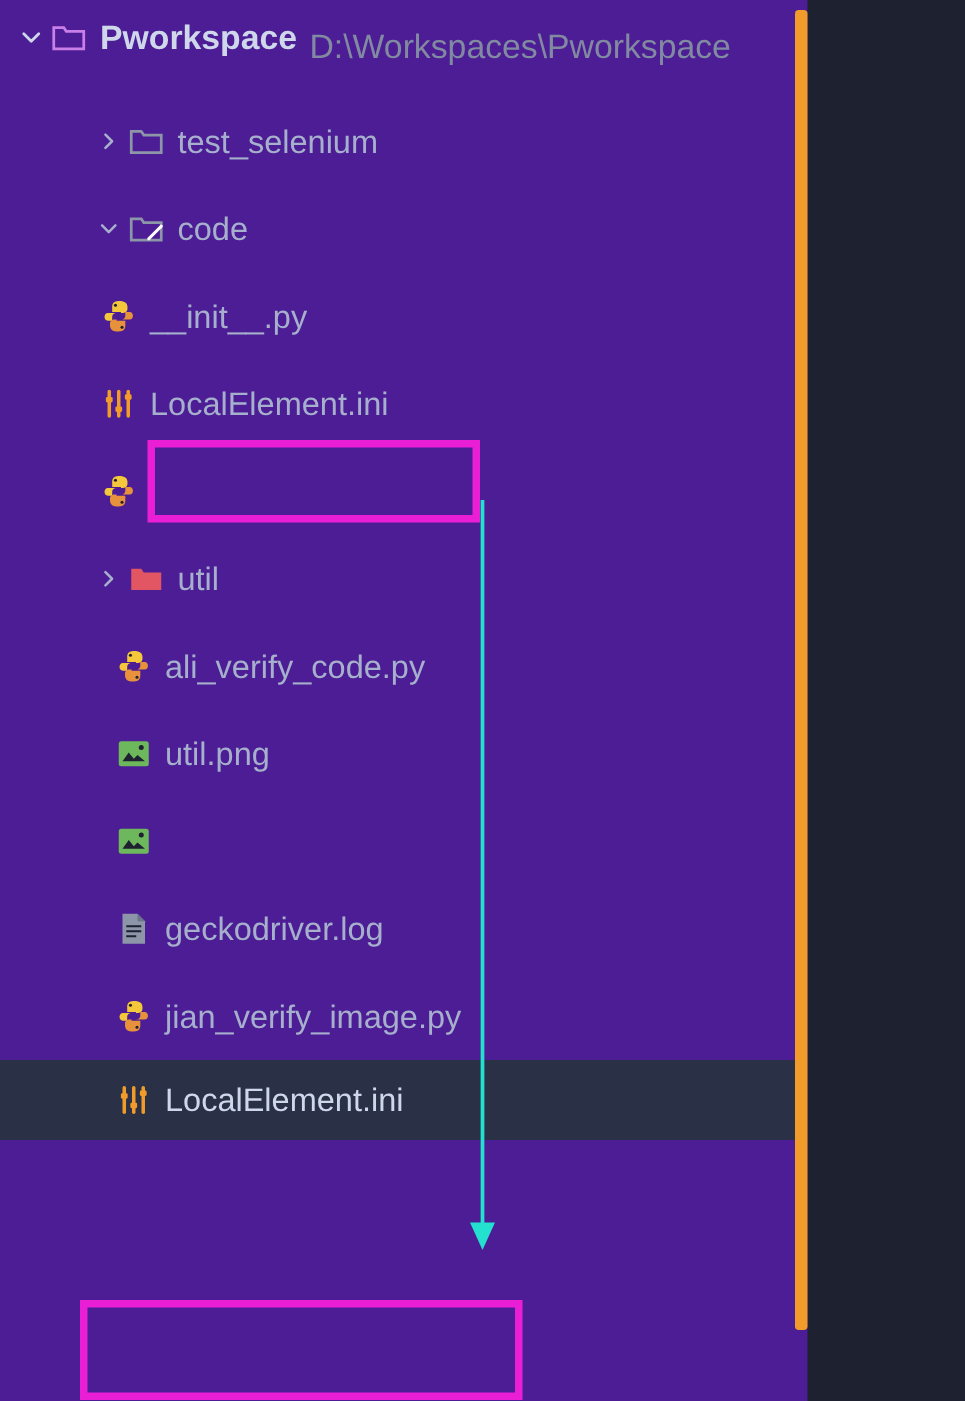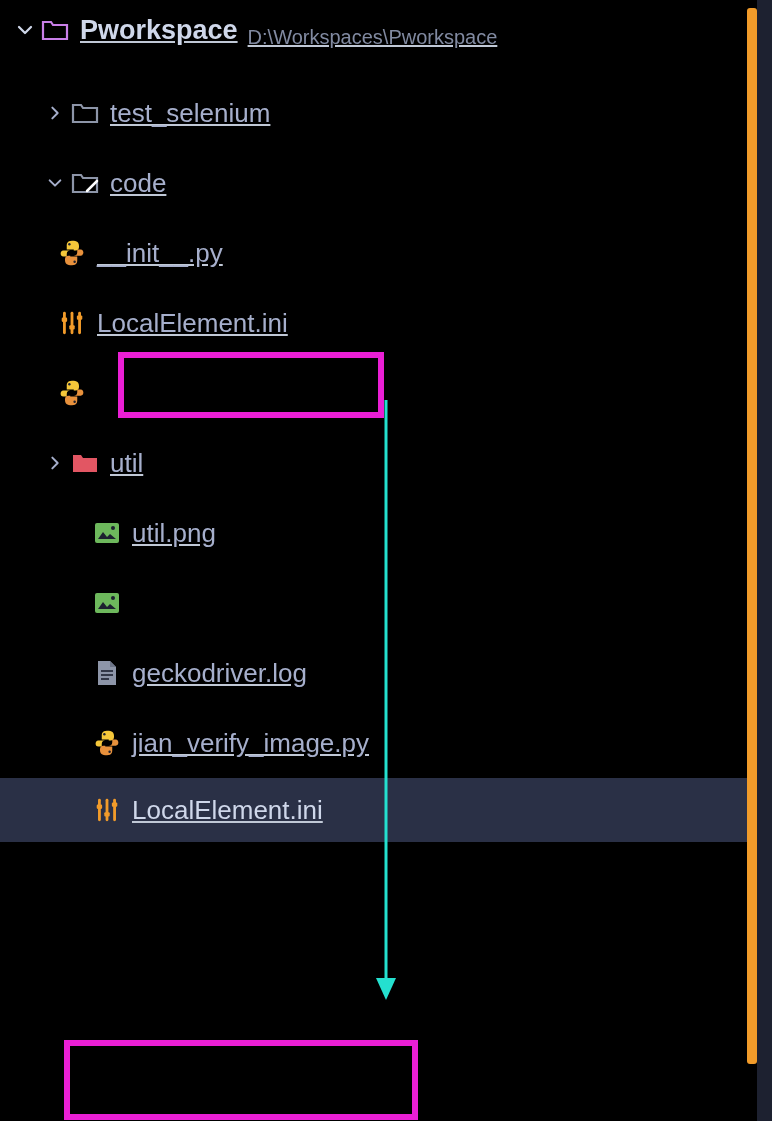--- a/index.html
+++ b/index.html
@@ -7,27 +7,26 @@
     padding: 0;
     width: 772px;
     height: 1121px;
     background: #1d2130;
     font-family: "Segoe UI", "Helvetica Neue", Arial, sans-serif;
     overflow: hidden;
     position: relative;
   }
 
   .panel {
-    width: 757px;
+    width: 646px;
     height: 1121px;
-    background: #000000;
+    background: #4c1d95;
     color: #c0c8d6;
     font-size: 26px;
     position: relative;
-    text-decoration: underline;
   }
 
   .right-scroll {
     position: absolute;
     right: 0;
     top: 8px;
     width: 10px;
     height: 1056px;
     background: #f19b2a;
     border-radius: 3px;
@@ -56,26 +55,26 @@
     justify-content: center;
     margin-right: 10px;
     flex: 0 0 auto;
   }
 
   .label {
     color: #a6afcc;
   }
   .label.bright { color: #cfd7ea; }
   .label.root { font-weight: 700; color: #cfd7ea; font-size:27px; }
-  .path-suffix { color: #818aa1; font-weight:400; margin-left: 10px; font-size:20px;margin-top:14px;}
+  .path-suffix { color: #818aa1; font-weight:400; margin-left: 10px; font-size:27px;margin-top:14px;}
 
   .indent-0 { padding-left: 10px; }
-  .indent-1 { padding-left: 40px; }
+  .indent-1 { padding-left: 72px; }
   .indent-2 { padding-left: 92px; }
-  .indent-3 { padding-left: 57px; }
+  .indent-3 { padding-left: 80px; }
 
   
   .anno-box {
     position: absolute;
     border: 6px solid #ea1fd5;
     pointer-events: none;
   }
 
   
   .anno-arrow {
@@ -185,20 +184,31 @@
         </svg>
     </span>
     <span class="ico">
       <svg width="28" height="24" viewBox="0 0 28 24">
           <path d="M2 4 L10 4 L12 7 L26 7 L26 21 L2 21 Z" fill="#e25663"></path>
         </svg>
     </span>
     <span class="label">util</span>
   </div>
 
+  <div class="row indent-2">
+    <span class="ico">
+      <svg width="28" height="28" viewBox="0 0 32 32">
+        <path d="M16 2 C10 2 10 6 10 8 L10 12 L18 12 L18 13 L6 13 C2 13 2 20 6 20 L10 20 L10 17 C10 14 12 13 14 13 L20 13 C23 13 24 11 24 9 L24 8 C24 4 22 2 16 2 Z" fill="#f5c73a"></path>
+        <path d="M16 30 C22 30 22 26 22 24 L22 20 L14 20 L14 19 L26 19 C30 19 30 12 26 12 L22 12 L22 15 C22 18 20 19 18 19 L12 19 C9 19 8 21 8 23 L8 24 C8 28 10 30 16 30 Z" fill="#e8913c"></path>
+        <circle cx="13" cy="6" r="1.4" fill="#1d2130"></circle>
+        <circle cx="19" cy="26" r="1.4" fill="#1d2130"></circle>
+      </svg>
+    </span>
+    <span class="label">ali_verify_code.py</span>
+  </div>
 
 
   <div class="row indent-2">
     <span class="ico">
       <svg width="26" height="22" viewBox="0 0 26 22">
         <rect x="1" y="1" width="24" height="20" rx="2" fill="#6db85c"></rect>
         <polygon points="4,17 9,10 13,15 16,12 22,17" fill="#1d2130"></polygon>
         <circle cx="19" cy="6" r="2" fill="#1d2130"></circle>
       </svg>
     </span>

